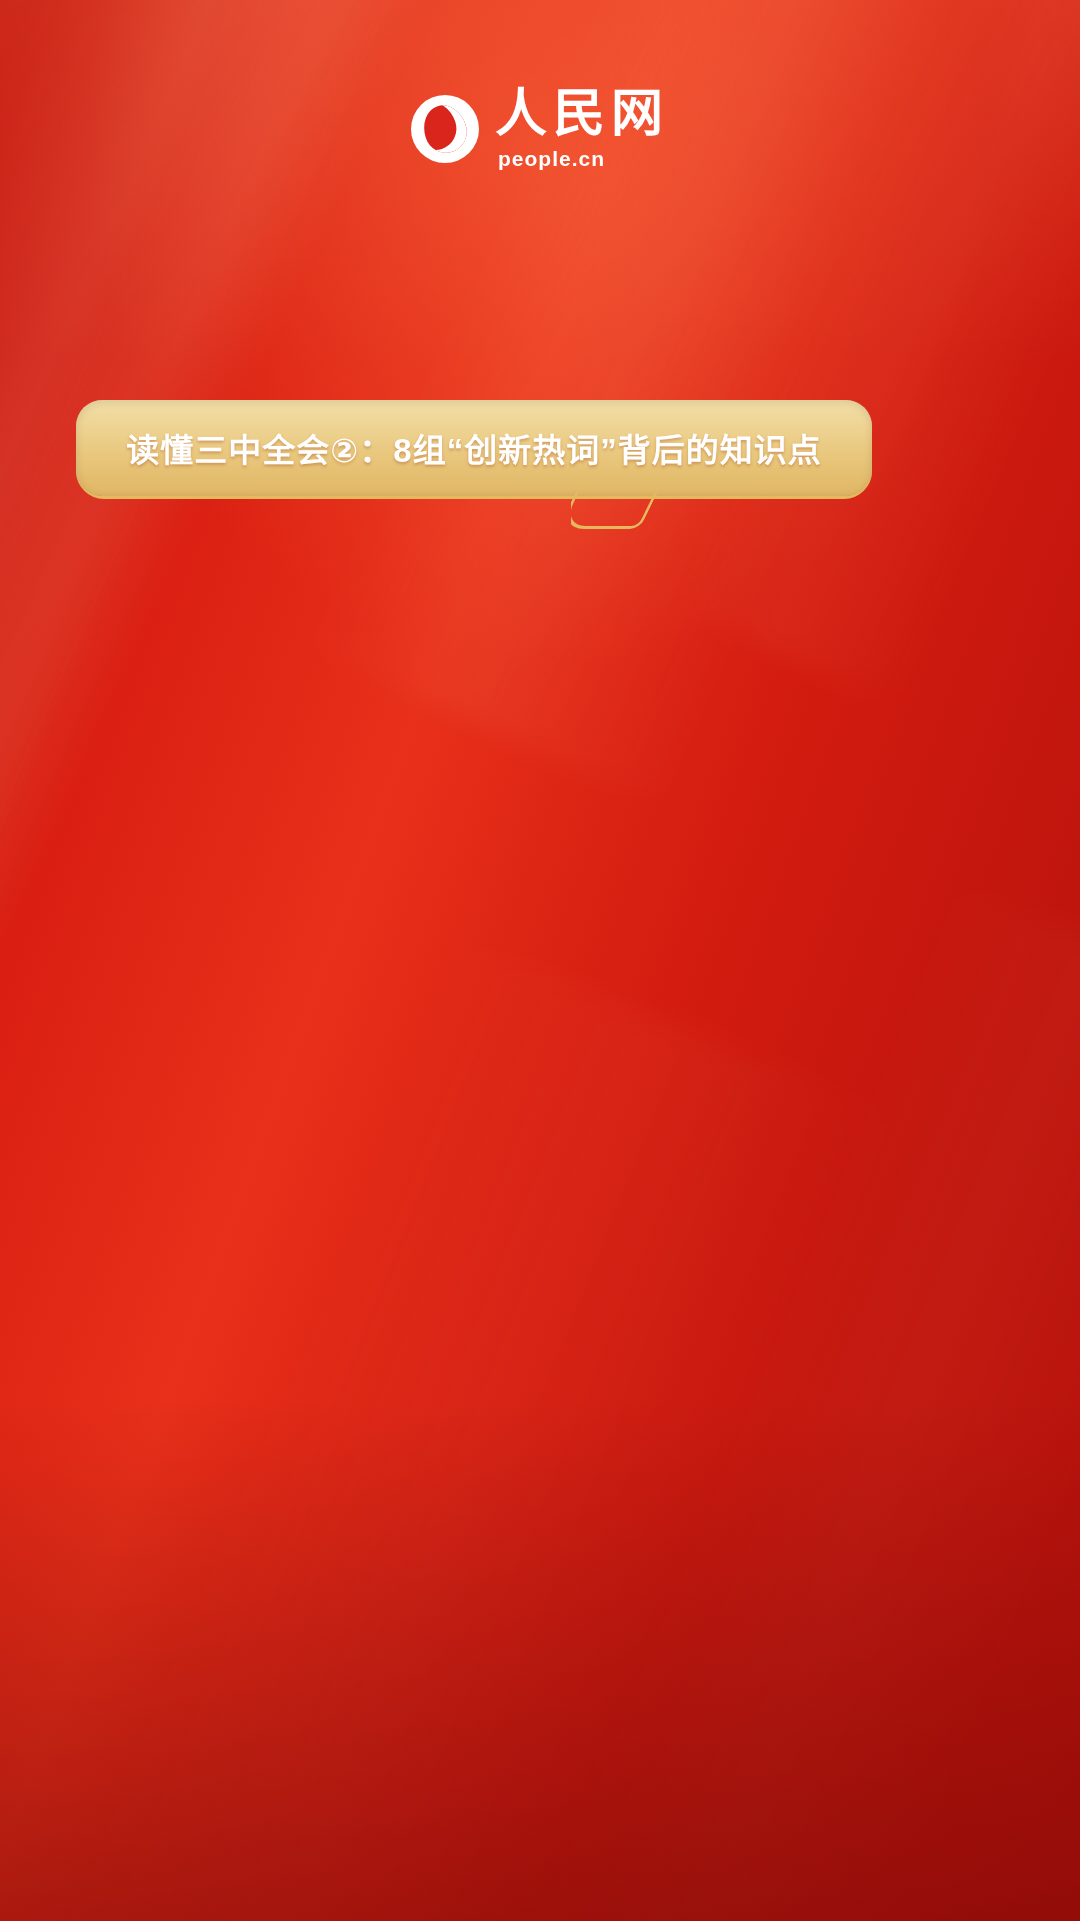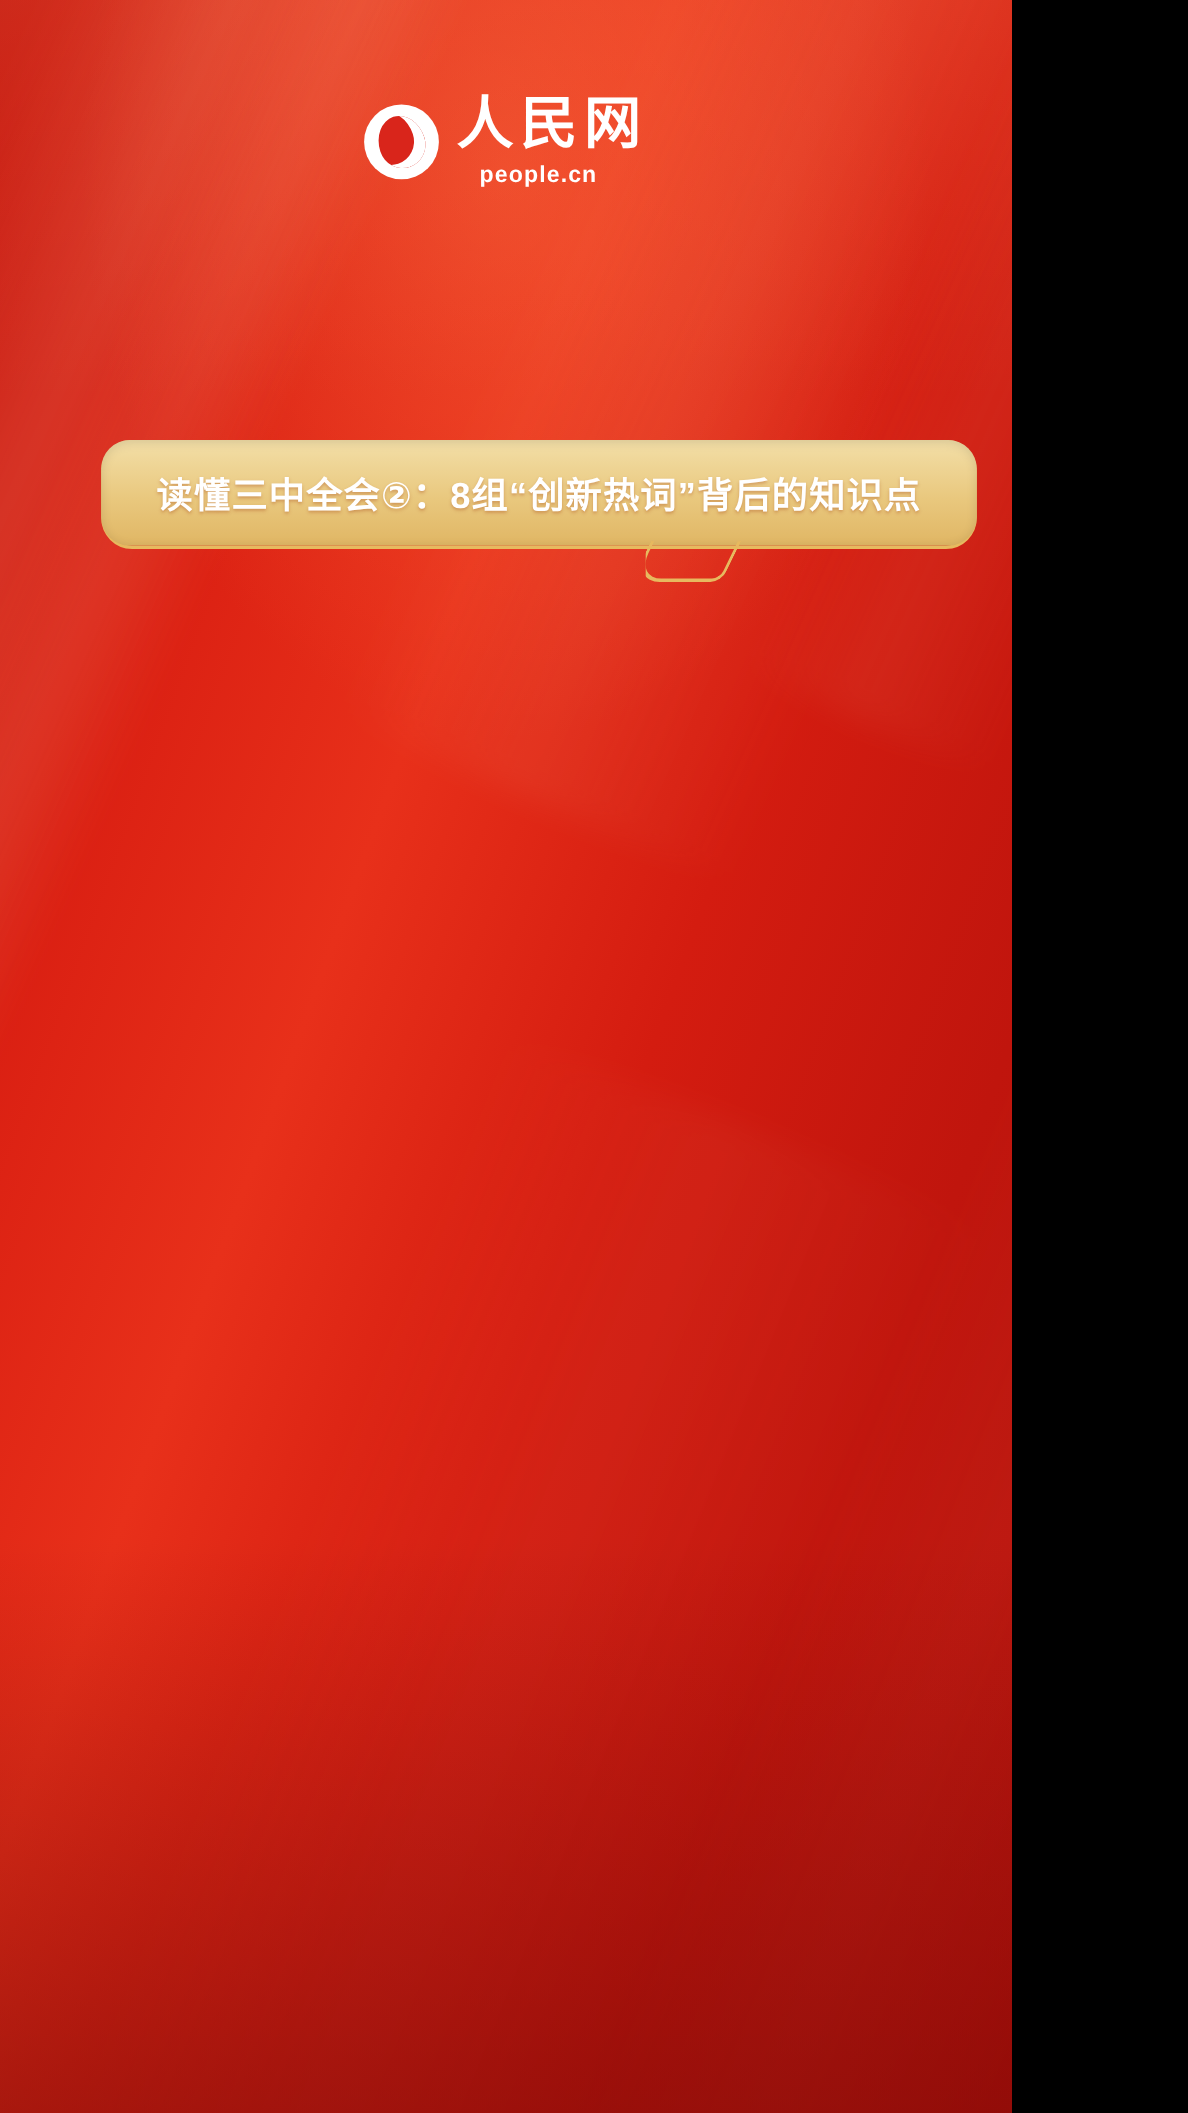--- a/index.html
+++ b/index.html
@@ -2,21 +2,21 @@
 <html lang="zh-CN"><head>
 <meta charset="utf-8">
 <style>
   html, body {
     margin: 0;
     padding: 0;
     background: #000;
   }
   .poster {
     position: relative;
-    width: 920px;
+    width: 1080px;
     height: 1921px;
     overflow: hidden;
     font-family: "Liberation Sans", "DejaVu Sans", sans-serif;
     background:
       radial-gradient(ellipse 70% 45% at 50% 8%, rgba(255,120,70,0.40) 0%, rgba(255,90,50,0.0) 60%),
       linear-gradient(110deg, #c2160f 0%, #d81d11 18%, #e8301a 38%, #d41c10 58%, #c0150d 78%, #b3110b 100%);
   }
   
   .sweep {
     position: absolute;
@@ -64,27 +64,27 @@
     transform: rotate(-18deg);
     box-shadow: inset -9px -6px 0 0 #ffffff;
   }
   .logo-text { display: flex; flex-direction: column; line-height: 1; }
   .logo-cn {
     font-size: 52px; font-weight: 700; color: #ffffff; letter-spacing: 6px;
     font-family: "Liberation Serif", "DejaVu Serif", serif;
   }
   .logo-en {
     font-size: 21px; font-weight: 700; color: #ffffff; letter-spacing: 1px;
-    margin-top: 8px; margin-left: 21px;
+    margin-top: 8px; margin-left: 3px;
   }
 
   
   .bubble {
     position: absolute;
-    left: 92px; top: 400px;
+    left: 76px; top: 400px;
     width: 796px;
     border: 3px solid #e7b95f;
     border-radius: 28px;
     box-sizing: border-box;
     background: linear-gradient(180deg, rgba(170,16,10,0.28) 0%, rgba(150,12,8,0.12) 100%);
   }
   .bubble-head {
     margin: -3px -3px 0 -3px;
     height: 96px;
     border-radius: 26px 26px 26px 26px;

